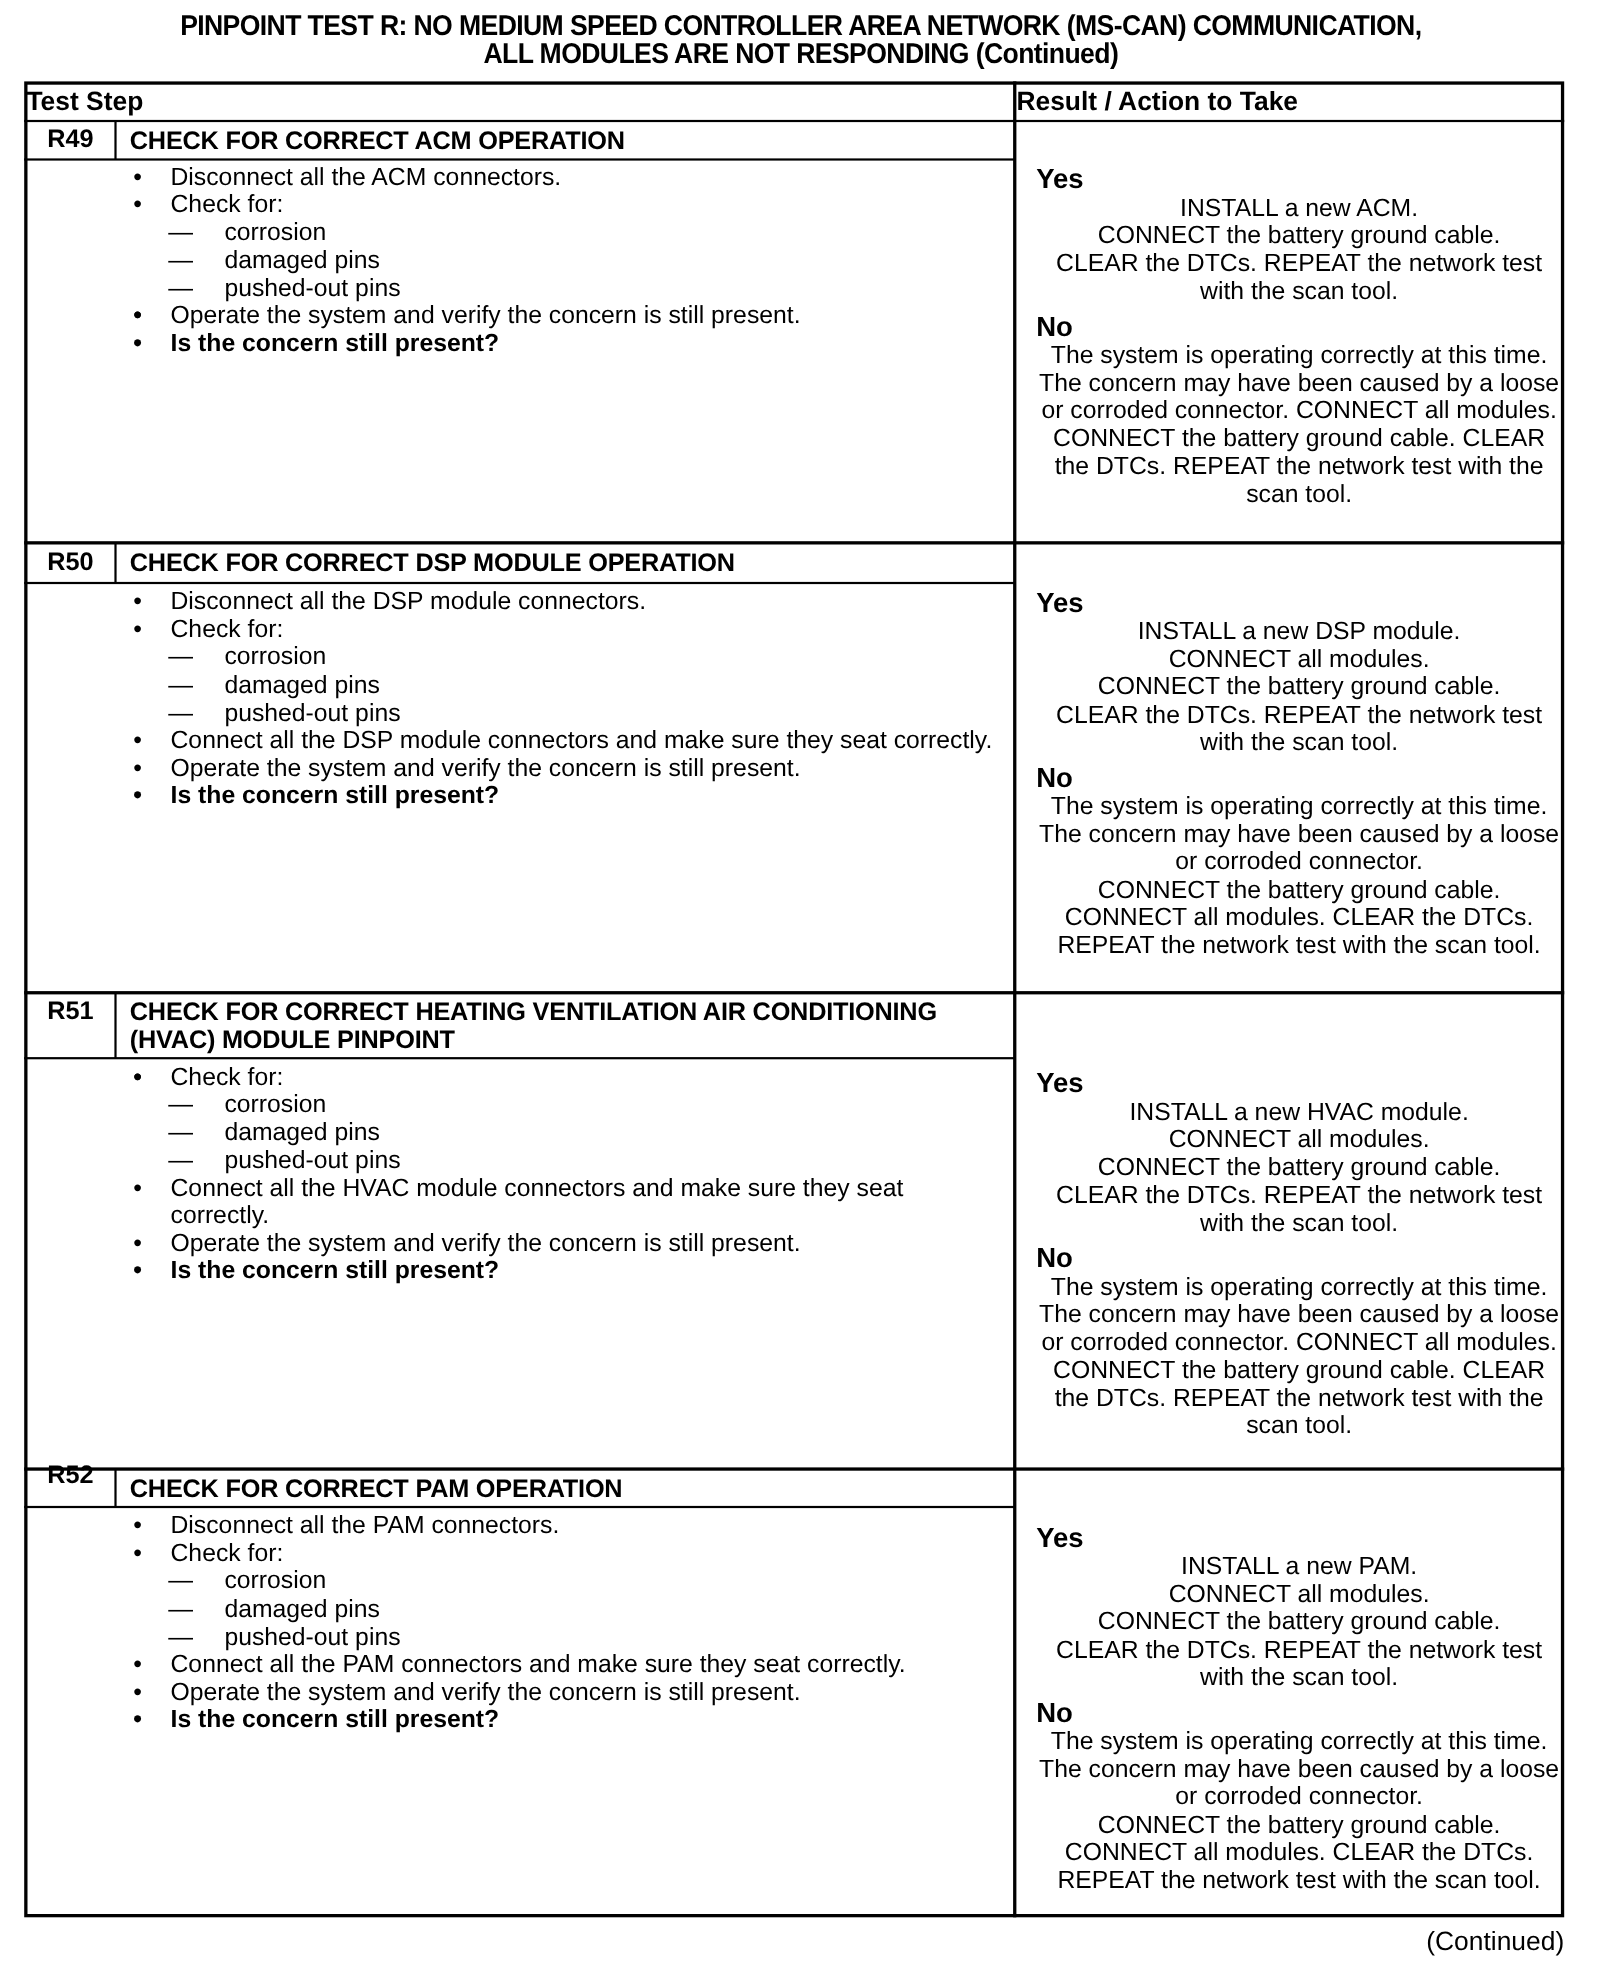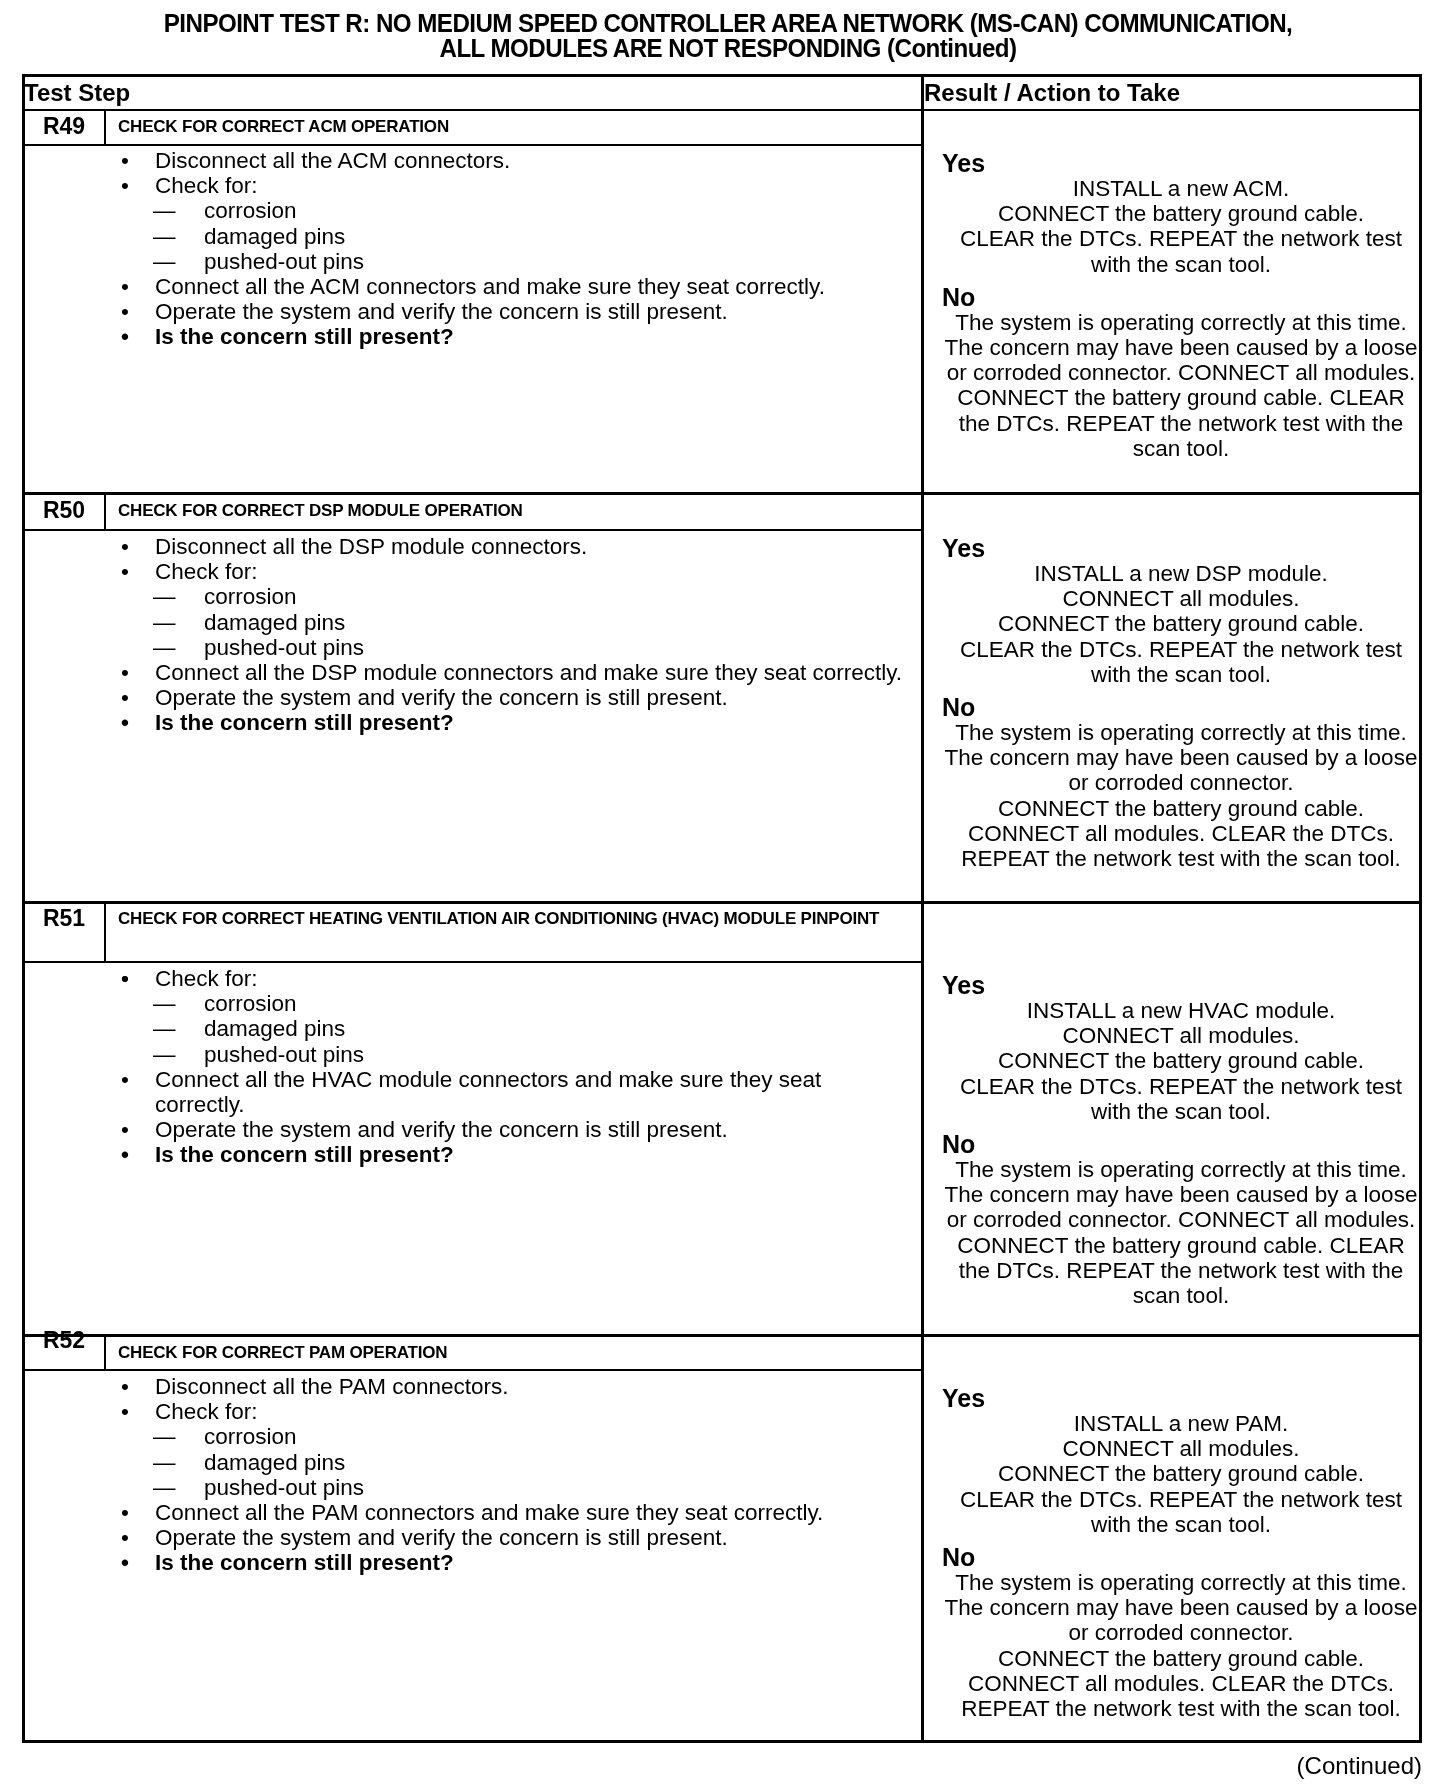--- a/index.html
+++ b/index.html
@@ -7,21 +7,21 @@
   .title { position:absolute; left:0; width:1456px; text-align:center; font-weight:bold; font-size:26px; line-height:25px; letter-spacing:-0.6px; transform:scaleX(0.93); transform-origin:center; }
   .t1 { top:11px; }
   .t2 { top:36px; }
   .table { position:absolute; left:22px; top:74px; width:1400px; height:1669px; border:3px solid #000; box-sizing:border-box; }
   .hline { position:absolute; left:22px; width:1400px; height:0; border-top:3px solid #000; }
   .hline-left { position:absolute; left:22px; width:900px; height:0; border-top:2px solid #000; }
   .vline { position:absolute; width:0; border-left:3px solid #000; }
   .vline-thin { position:absolute; width:0; border-left:2px solid #000; }
   .hdr { position:absolute; top:76px; height:34px; line-height:34px; text-align:left; font-weight:bold; font-size:24px; }
   .sid { position:absolute; left:24px; width:80px; text-align:center; font-weight:bold; font-size:23px; line-height:25px; }
-  .stitle { position:absolute; left:118px; width:790px; font-weight:bold; font-size:17px; line-height:26px; letter-spacing:-0.2px; }
+  .stitle { position:absolute; left:118px; width:790px; font-weight:bold; font-size:23px; line-height:26px; letter-spacing:-0.2px; }
   .body-list { position:absolute; left:115px; width:800px; font-size:22.5px; line-height:25.2px; }
   .li { position:relative; padding-left:40px; }
   .li .bul { position:absolute; left:0; width:20px; text-align:center; }
   .li.sub { padding-left:89px; }
   .li.sub .bul { left:38px; width:30px; text-align:left; }
   .li.q { font-weight:bold; }
   .result { position:absolute; left:942px; width:478px; font-size:22.5px; line-height:25.2px; }
   .result .lab { font-weight:bold; font-size:25px; line-height:26px; }
   .result .txt { white-space:pre-line;text-align:center; }
   .result .gap { height:7px; }
@@ -55,21 +55,21 @@
 
 <div id="steps">
     <div class="sid" style="top: 114px;">R49</div>
     <div class="stitle" style="top: 114px;">CHECK FOR CORRECT ACM OPERATION</div>
     <div class="body-list" style="top: 148px;">
       <div class="li"><span class="bul">•</span><span>Disconnect all the ACM connectors.</span></div>
       <div class="li"><span class="bul">•</span><span>Check for:</span></div>
       <div class="li sub"><span class="bul">—</span><span>corrosion</span></div>
       <div class="li sub"><span class="bul">—</span><span>damaged pins</span></div>
       <div class="li sub"><span class="bul">—</span><span>pushed-out pins</span></div>
-      <div class="li"><span class="bul">•</span><span>Connect all the ACM connectors and make sure they seat correctly.</span></div>
+      <div class="li"><span class="bul">•</span></div>
       <div class="li"><span class="bul">•</span><span>Operate the system and verify the concern is still present.</span></div>
       <div class="li q"><span class="bul">•</span><span>Is the concern still present?</span></div>
     </div>
     <div class="result" style="top: 150px;">
       <div class="lab">Yes</div>
       <div class="txt">INSTALL a new ACM.
 CONNECT the battery ground cable.
 CLEAR the DTCs. REPEAT the network test with the scan tool.</div>
       <div class="gap"></div>
       <div class="lab">No</div>

